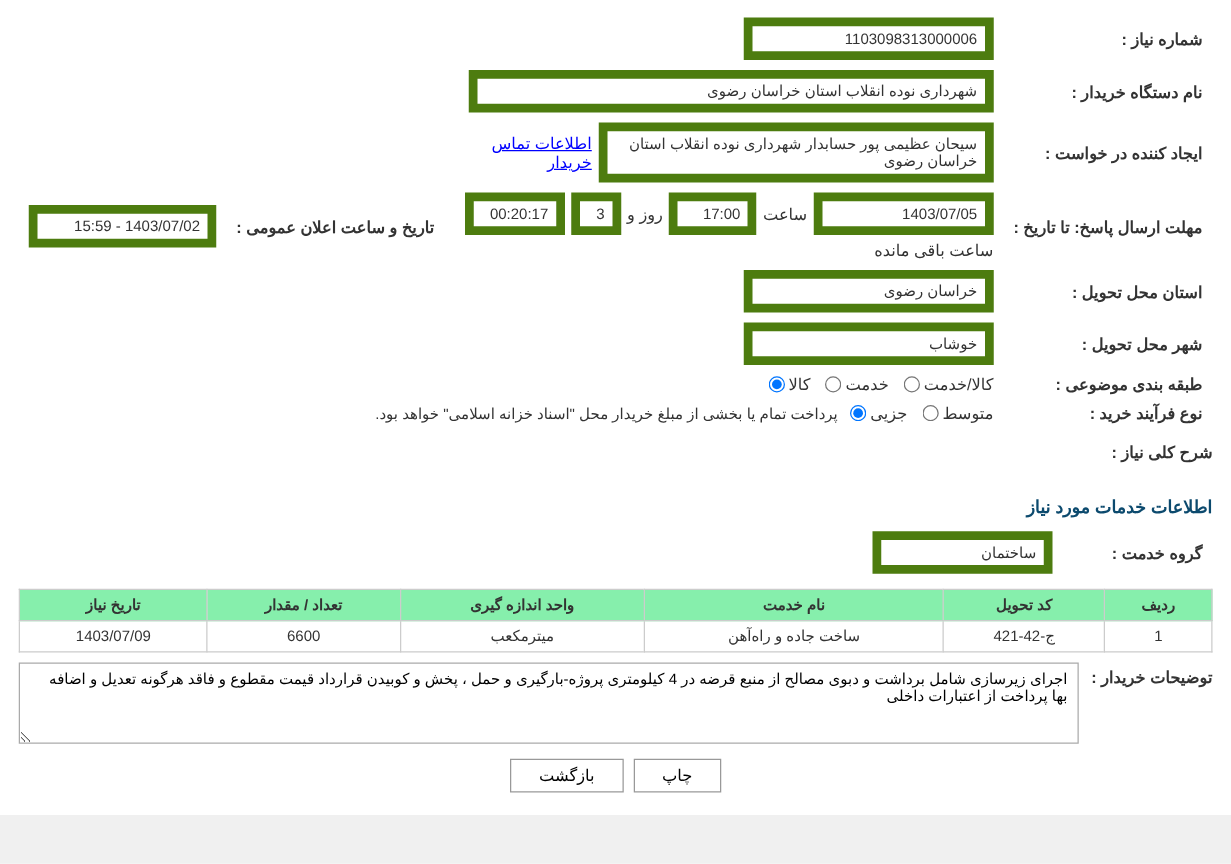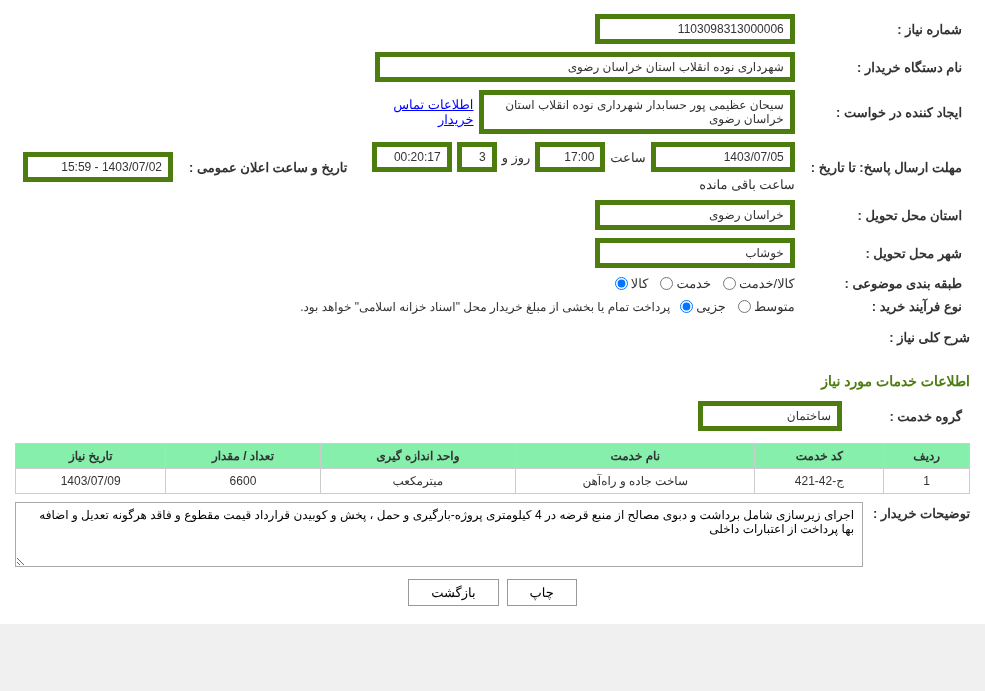--- a/index.html
+++ b/index.html
@@ -23,21 +23,21 @@
       font-size: 16px;
       font-weight: bold;
     }
     .main-content {
       padding: 10px 15px;
       background: #fff;
     }
     .section-title {
       font-size: 14px;
       font-weight: bold;
-      color: #4d7c0f;
+      color: #0c4a6e;
       margin: 28px 0 8px 0;
     }
     .info-table {
       width: 100%;
       border-collapse: collapse;
       margin-bottom: 8px;
     }
     .info-table td {
       padding: 4px 8px;
       vertical-align: middle;
@@ -46,21 +46,21 @@
       color: #333;
       font-weight: bold;
       white-space: nowrap;
       text-align: right;
       width: 140px;
     }
     .value-cell {
       text-align: right;
     }
     .input-box {
-      border: 5px solid #4d7c0f;
+      border: 7px solid #4d7c0f;
       background: #fff;
       padding: 3px 6px;
       font-size: 12px;
       font-family: Tahoma, Arial, sans-serif;
       direction: rtl;
     }
     .input-medium {
       width: 200px;
     }
     .date-time-row {
@@ -281,21 +281,21 @@
             <span class="input-box" style="display:inline-block; width:144px;">ساختمان</span>
           </td>
         </tr>
       </tbody>
     </table>
 
     <table class="data-table">
       <thead>
         <tr>
           <th>ردیف</th>
-          <th>کد خدمت</th>
+          <th>کد تحویل</th>
           <th>نام خدمت</th>
           <th>واحد اندازه گیری</th>
           <th>تعداد / مقدار</th>
           <th>تاریخ نیاز</th>
         </tr>
       </thead>
       <tbody id="services-table-body">
       <tr>
             <td>1</td>
             <td>ج-42-421</td>

